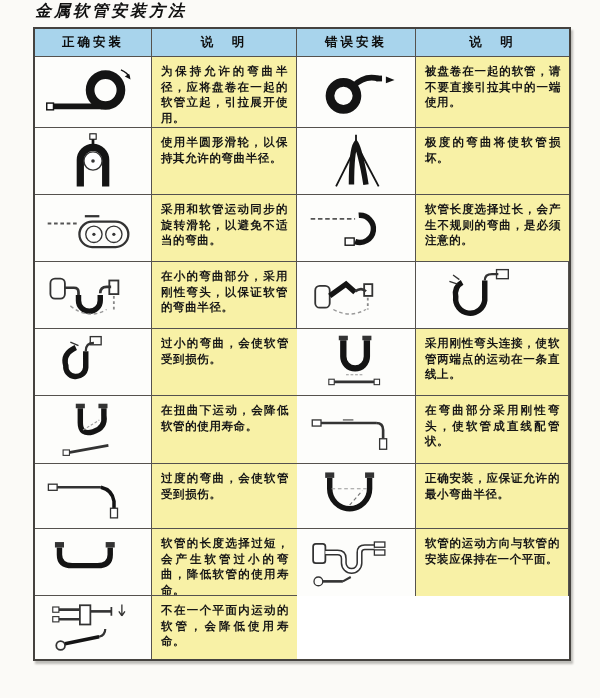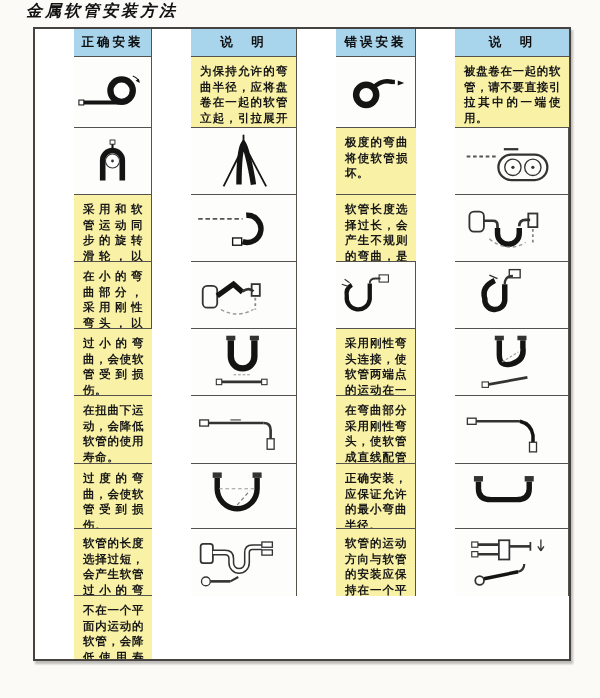--- a/index.html
+++ b/index.html
@@ -7,39 +7,38 @@
     --border:#55524e; --text:#141414;
   }
   *{margin:0;padding:0;box-sizing:border-box;}
   html,body{width:600px;height:698px;overflow:hidden;}
   body{
     background:var(--page-bg);
     font-family:"DejaVu Sans","Liberation Sans",sans-serif;
     color:var(--text);
   }
   .title{
-    position:absolute;left:26px;top:1px;
+    position:absolute;left:35px;top:1px;
     font-size:16px;font-weight:bold;font-style:italic;
     letter-spacing:3px;color:#111;
   }
   .grid{
     position:absolute;left:33px;top:27px;
     width:538px;
     display:grid;
     grid-template-columns:117px 145px 119px 1fr;
     grid-template-rows:28px 71px 67px 67px 67px 67px 68px 65px 67px 63px;
     border:2px solid #45423f;
     background:#fff;
     box-shadow:2px 3px 2px #bdbcb8;
   }
   .cell{
     border-right:1px solid var(--border);
     border-bottom:1px solid var(--border);
     overflow:hidden;
-    margin-left:39px;
   }
   .c4{border-right:none;}
   .r9{border-bottom:none;}
   .hd{
     background:var(--header-bg);
     display:flex;align-items:center;justify-content:center;
     font-size:12.5px;font-weight:bold;letter-spacing:3px;color:#0d0d0d;
   }
   .img{
     background:var(--image-bg);
@@ -87,20 +86,21 @@
 
   <div class="cell img">
     <svg width="106" height="58" viewBox="0 0 110 64">
       <path d="M55 2 V14" stroke="#141414" stroke-width="3"></path>
       <rect x="51.5" y="2" width="7" height="6" fill="#fff" stroke="#141414" stroke-width="1.2"></rect>
       <path d="M41 60 V31 A14 14 0 0 1 69 31 V60" fill="none" stroke="#141414" stroke-width="8"></path>
       <circle cx="55" cy="32" r="10" fill="#fff" stroke="#333" stroke-width="1.5"></circle>
       <circle cx="55" cy="32" r="2" fill="#333"></circle>
     </svg>
   </div>
+  <div class="cell desc">使用半圆形滑轮，以保持其允许的弯曲半径。</div>
   <div class="cell img">
     <svg width="106" height="58" viewBox="0 0 110 64">
       <path d="M55 3 V13" stroke="#141414" stroke-width="2"></path>
       <path d="M50 58 C50 28 53 16 55 13 C57 16 62 32 66 58" fill="none" stroke="#141414" stroke-width="6"></path>
       <path d="M51 24 L33 60" stroke="#141414" stroke-width="2"></path>
       <path d="M61 24 L80 60" stroke="#141414" stroke-width="2"></path>
     </svg>
   </div>
   <div class="cell desc c4">极度的弯曲将使软管损坏。</div>
 

